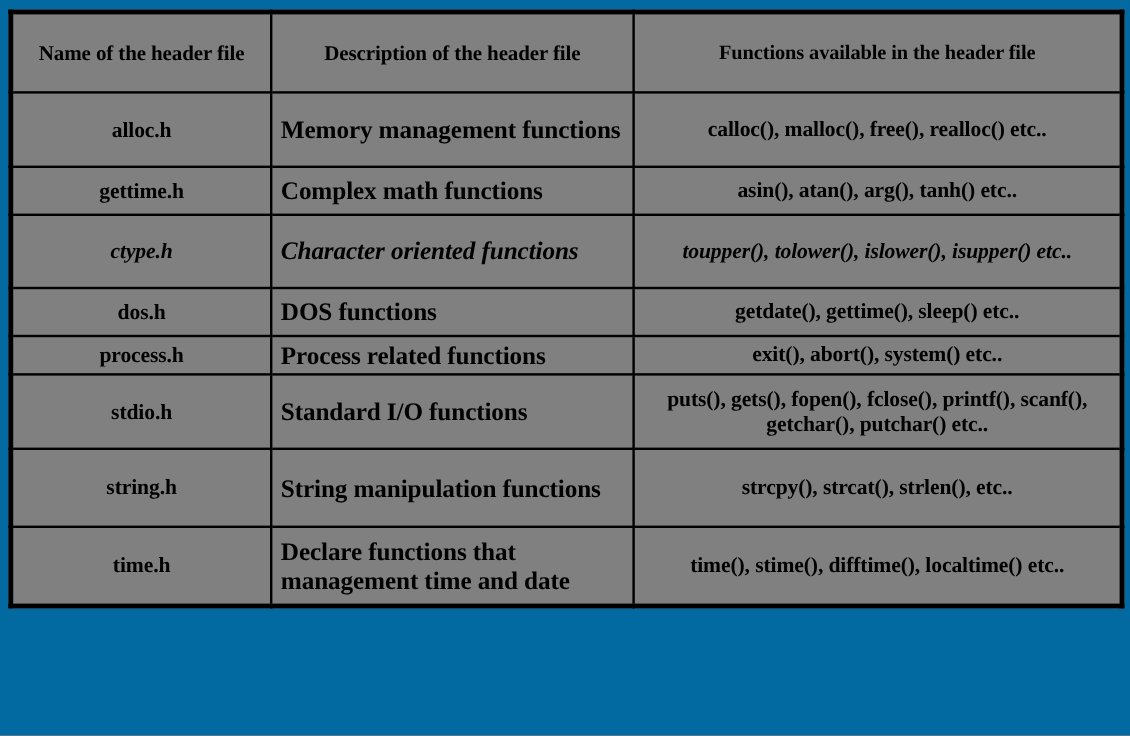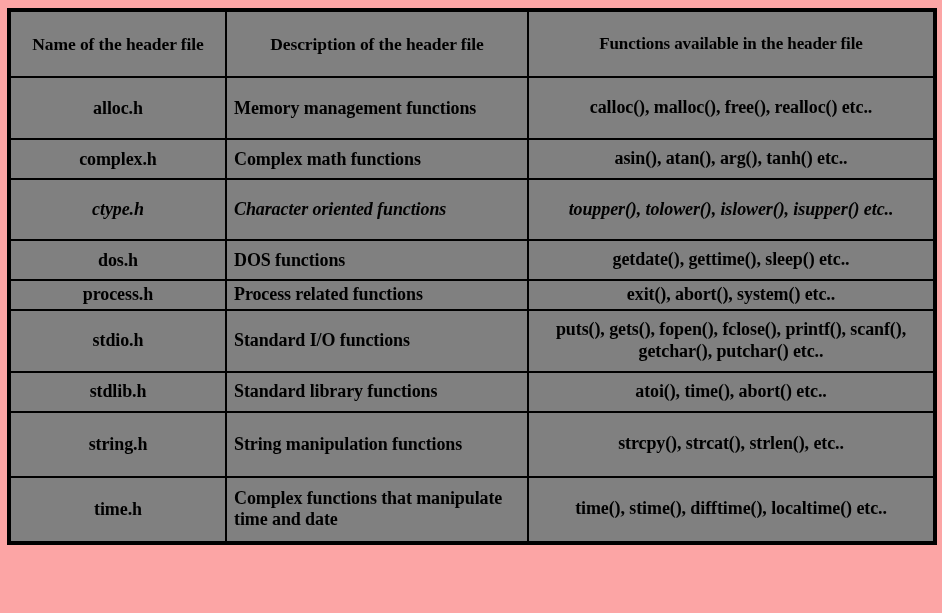--- a/index.html
+++ b/index.html
@@ -11,21 +11,21 @@
     width: 942px;
     height: 613px;
     background: #808080;
     font-family: "Liberation Serif", "DejaVu Serif", serif;
     overflow: hidden;
   }
   .page {
     position: relative;
     width: 942px;
     height: 613px;
-    background: #fca5a5;
+    background: #0369a1;
     box-sizing: border-box;
   }
   .table-wrap {
     position: absolute;
     left: 7px;
     top: 8px;
     width: 926px;
     height: 594px;
     box-sizing: border-box;
   }
@@ -63,21 +63,21 @@
   thead th.h3 {
     text-align: center;
     font-size: 17px;
   }
   tbody td.col-name {
     text-align: center;
     font-size: 18px;
   }
   tbody td.col-desc {
     text-align: left;
-    font-size: 18px;
+    font-size: 21px;
   }
   tbody td.col-funcs {
     text-align: center;
     font-size: 18px;
     line-height: 1.2;
   }
   
   tr.r-alloc td    { height: 62px; }
   tr.r-complex td  { height: 40px; }
   tr.r-ctype td    { height: 61px; font-style: italic; }
@@ -107,21 +107,21 @@
           <th class="h3">Functions available in the header file</th>
         </tr>
       </thead>
       <tbody>
         <tr class="r-alloc">
           <td class="col-name">alloc.h</td>
           <td class="col-desc">Memory management functions</td>
           <td class="col-funcs">calloc(), malloc(), free(), realloc() etc..</td>
         </tr>
         <tr class="r-complex">
-          <td class="col-name">complex.h</td>
+          <td class="col-name">gettime.h</td>
           <td class="col-desc">Complex math functions</td>
           <td class="col-funcs">asin(), atan(), arg(), tanh() etc..</td>
         </tr>
         <tr class="r-ctype">
           <td class="col-name">ctype.h</td>
           <td class="col-desc">Character oriented functions</td>
           <td class="col-funcs">toupper(), tolower(), islower(), isupper() etc..</td>
         </tr>
         <tr class="r-dos">
           <td class="col-name">dos.h</td>
@@ -131,31 +131,26 @@
         <tr class="r-process">
           <td class="col-name">process.h</td>
           <td class="col-desc">Process related functions</td>
           <td class="col-funcs">exit(), abort(), system() etc..</td>
         </tr>
         <tr class="r-stdio">
           <td class="col-name">stdio.h</td>
           <td class="col-desc">Standard I/O functions</td>
           <td class="col-funcs">puts(), gets(), fopen(), fclose(), printf(), scanf(), getchar(), putchar() etc..</td>
         </tr>
-        <tr class="r-stdlib">
-          <td class="col-name">stdlib.h</td>
-          <td class="col-desc">Standard library functions</td>
-          <td class="col-funcs">atoi(), time(), abort() etc..</td>
-        </tr>
         <tr class="r-string">
           <td class="col-name">string.h</td>
           <td class="col-desc">String manipulation functions</td>
           <td class="col-funcs">strcpy(), strcat(), strlen(), etc..</td>
         </tr>
         <tr class="r-time">
           <td class="col-name">time.h</td>
-          <td class="col-desc">Complex functions that manipulate time and date</td>
+          <td class="col-desc">Declare functions that management time and date</td>
           <td class="col-funcs">time(), stime(), difftime(), localtime() etc..</td>
         </tr>
       </tbody>
     </table>
   </div>
 </div>
 
 </body></html>

